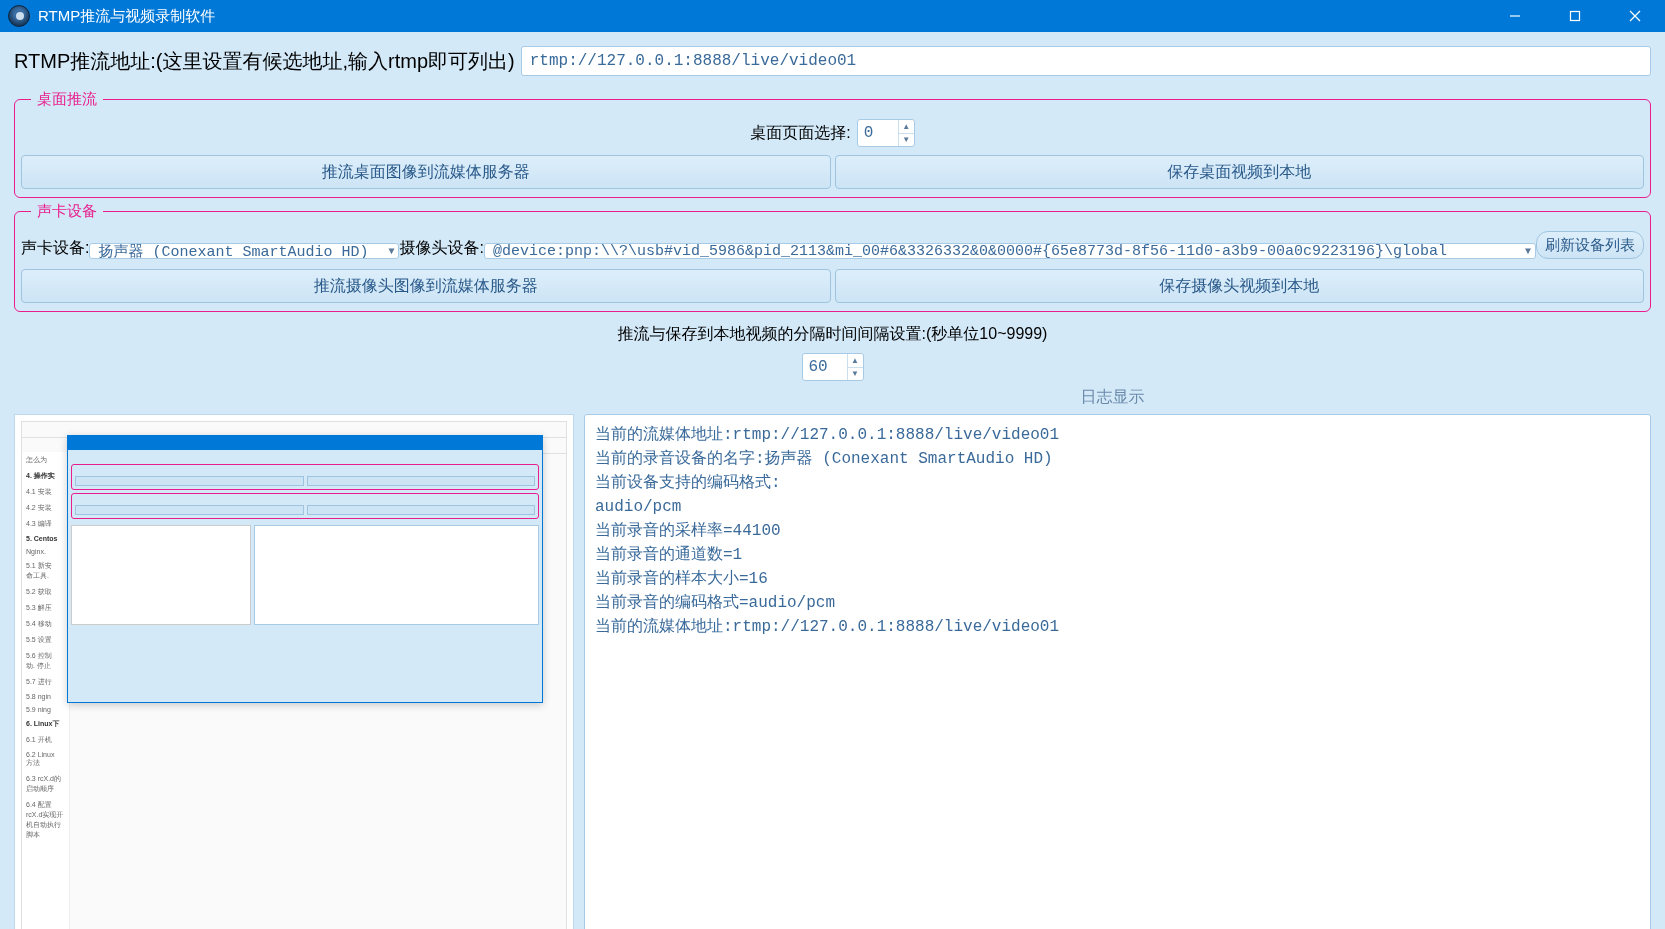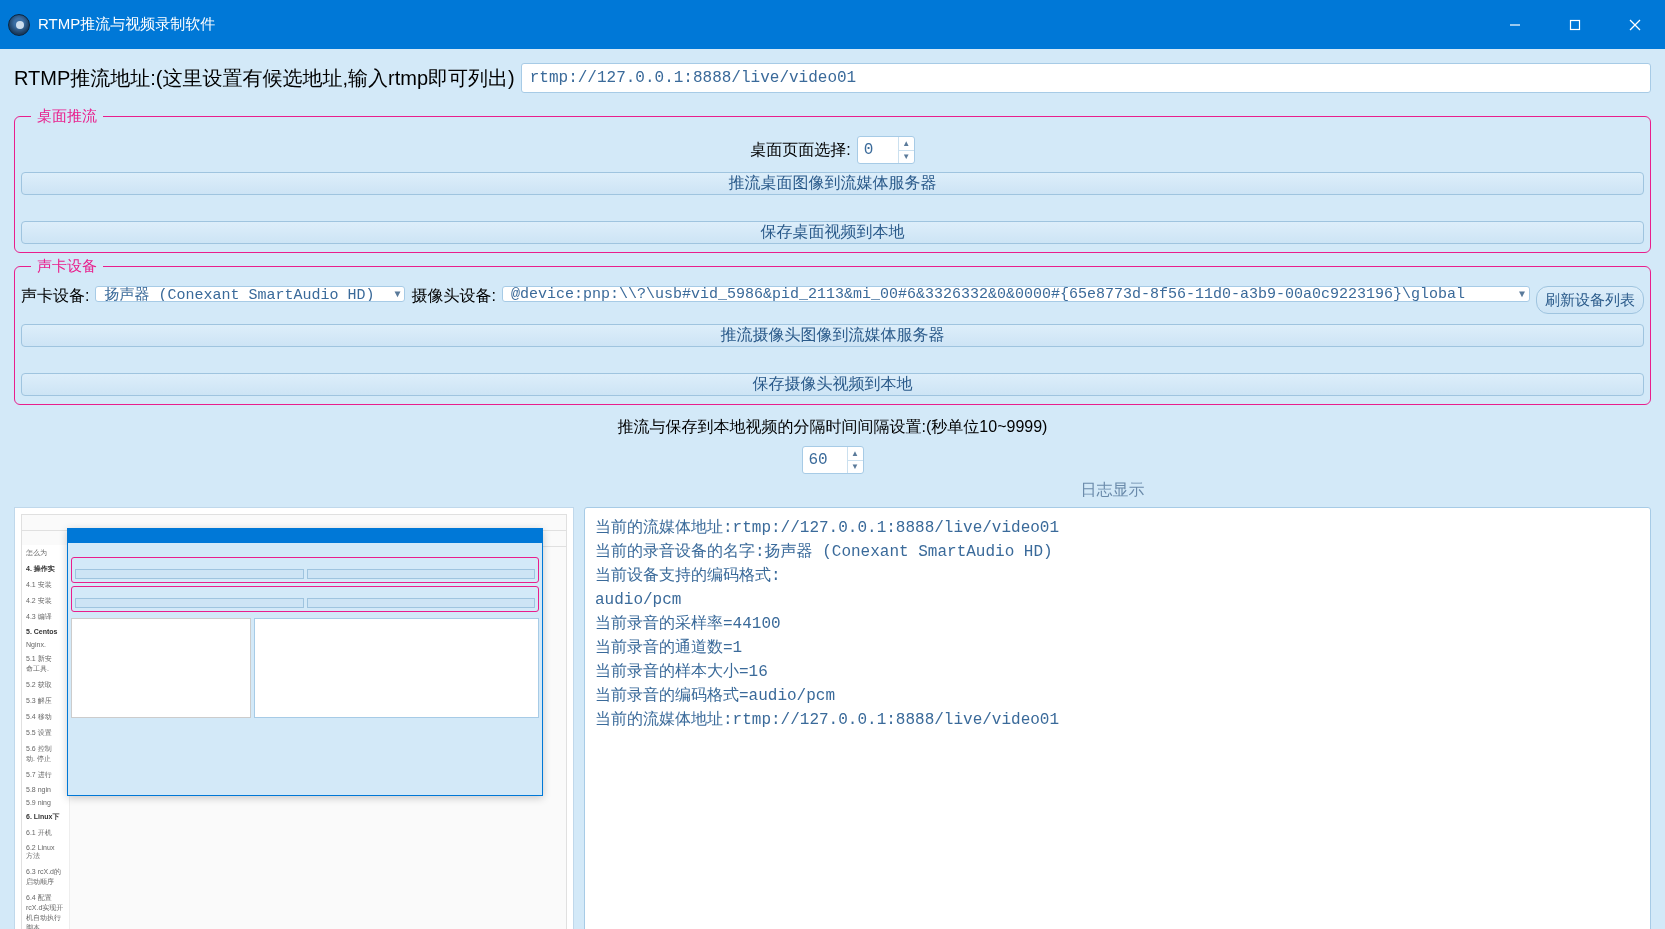--- a/index.html
+++ b/index.html
@@ -5,21 +5,21 @@
 * { box-sizing: border-box; margin: 0; padding: 0; }
 body {
   font-family: "Microsoft YaHei", "SimSun", sans-serif;
   background: #d3e9f8;
   width: 1665px;
   height: 929px;
   overflow: hidden;
   font-size: 14px;
 }
 .titlebar {
-  height: 49px;
+  height: 32px;
   background: #0078d7;
   color: #fff;
   display: flex;
   align-items: center;
   padding-left: 8px;
 }
 .app-icon {
   width: 22px;
   height: 22px;
   background: radial-gradient(circle at 50% 40%, #3a6ea5 30%, #1a3a5c 70%);
@@ -126,41 +126,39 @@
   align-items: center;
   justify-content: center;
   font-size: 8px;
   color: #5a7a9a;
   cursor: pointer;
 }
 .spinbox .arrow:first-child { border-bottom: 1px solid #cbe0ef; }
 
 .btn-row {
   display: flex;
-  gap: 26px;
-  flex-direction: column;
+  gap: 4px;
 }
 .big-btn {
   flex: 1;
   height: 34px;
   background: linear-gradient(#ddeefa, #cde4f5);
   border: 1px solid #9fc4df;
   border-radius: 4px;
   cursor: pointer;
   font-size: 16px;
   color: #2a5a8a;
   display: flex;
   align-items: center;
   justify-content: center;
 }
 
 .device-row {
   display: flex;
-  align-items: flex-start;
-  gap: 6px;
+  align-items: flex-end;
   margin-bottom: 10px;
   flex-wrap: nowrap;
 }
 .dev-label { font-size: 16px; color: #000; white-space: nowrap; }
 .combo {
   border: 1px solid #a7cbe6;
   background: #fff;
   height: 16px;
   display: flex;
   align-items: center;

